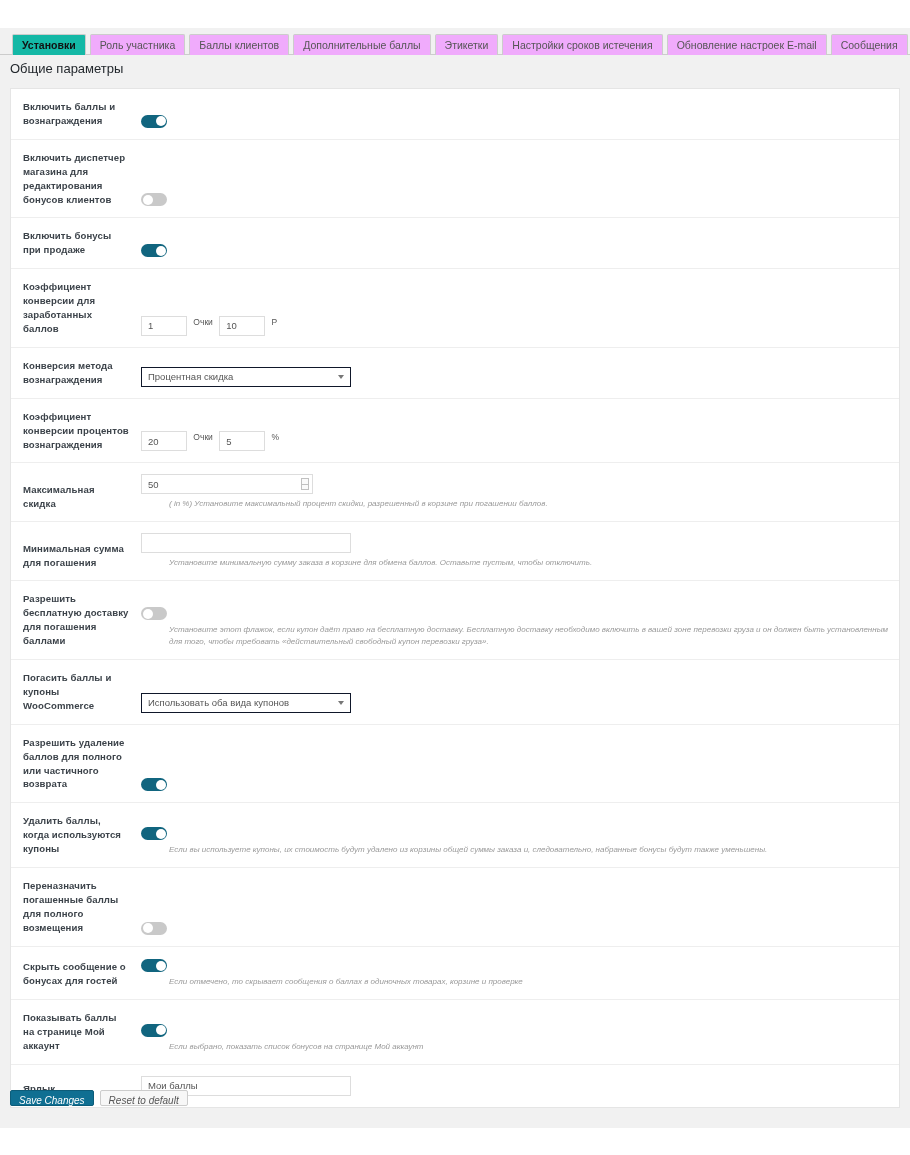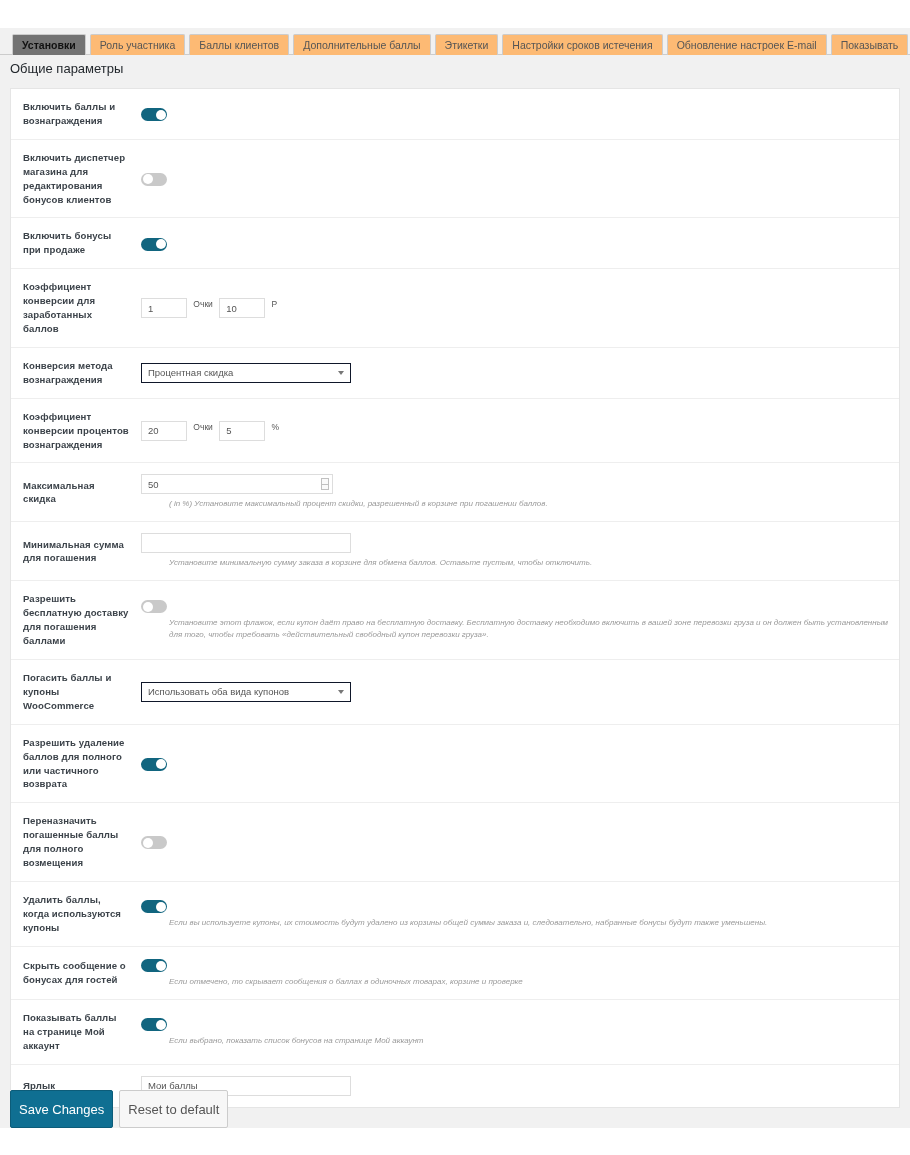--- a/index.html
+++ b/index.html
@@ -47,30 +47,30 @@
     align-items: flex-end;
   }
   .tab {
     display: block;
     height: 20px;
     line-height: 20px;
     padding: 0 9px;
     margin-right: 4px;
     font-size: 10.5px;
     color: #555;
-    background: #fdba74;
+    background: #f0abfc;
     border: 1px solid #ccc;
     border-bottom: none;
     border-radius: 2px 2px 0 0;
     white-space: nowrap;
     cursor: pointer;
     text-decoration: none;
   }
   .tab.active {
-    background: #737373;
+    background: #14b8a6;
     color: #111;
     font-weight: bold;
     border-color: #ccc;
     position: relative;
     z-index: 2;
   }
   
   .section-header {
     position: absolute;
     left: 0; top: 56px;
@@ -91,21 +91,21 @@
     position: absolute;
     left: 10px;
     top: 88px;
     width: 890px;
     background: #ffffff;
     border: 1px solid #e5e5e5;
     box-sizing: border-box;
   }
   .row {
     display: flex;
-    align-items: center;
+    align-items: flex-end;
     border-bottom: 1px solid #eeeeee;
     box-sizing: border-box;
     padding: 11px 0 11px 0;
     min-height: 28px;
     background: #fff;
   }
   .row:last-child { border-bottom: none; }
   .row .lbl {
     width: 118px;
     flex: 0 0 118px;
@@ -171,21 +171,21 @@
     color: #555;
     padding: 0 6px;
     line-height: 18px;
     vertical-align: middle;
     outline: none;
     border-radius: 0;
   }
   .txt::placeholder { color: #9a9a9a; }
   .txt.num { width: 46px; }
   .txt.wide { width: 210px; }
-  .txt.spin { width: 192px; padding-right: 16px; }
+  .txt.spin { width: 172px; padding-right: 16px; }
   .unit {
     display: inline-block;
     font-size: 8.5px;
     color: #555;
     vertical-align: middle;
     margin: 0 3px;
     position: relative;
     top: -3px;
   }
   .unit.sup { top: -4px; }
@@ -254,21 +254,21 @@
 
   
   .footer {
     position: absolute;
     left: 10px;
     top: 1090px;
     display: flex;
     gap: 6px;
     align-items: center;
   }
-  .footer .btn { height: 38px; line-height: 19px; font-size: 13px; }
+  .footer .btn { height: 16px; line-height: 19px; font-size: 10px; font-style: italic; }
   .bottom-white {
     position: absolute;
     left: 0;
     top: 1128px;
     width: 910px;
     height: 27px;
     background: #ffffff;
   }
 </style>
 </head>
@@ -280,21 +280,21 @@
 
   <div class="tabs-wrap">
     <div class="tabs">
       <a class="tab active">Установки</a>
       <a class="tab">Роль участника</a>
       <a class="tab">Баллы клиентов</a>
       <a class="tab">Дополнительные баллы</a>
       <a class="tab">Этикетки</a>
       <a class="tab">Настройки сроков истечения</a>
       <a class="tab">Обновление настроек E-mail</a>
-      <a class="tab">Показывать</a>
+      <a class="tab">Сообщения</a>
 
     </div>
   </div>
 
   <div class="section-header">
     <div class="title">Общие параметры</div>
   </div>
 
   <div class="settings-table">
 
@@ -392,31 +392,31 @@
 
 
     <div class="row">
       <div class="lbl">Разрешить удаление баллов для полного или частичного возврата</div>
       <div class="fld">
         <span class="toggle on"><span class="knob"></span></span>
       </div>
     </div>
 
     <div class="row">
+      <div class="lbl">Удалить баллы, когда используются купоны</div>
+      <div class="fld">
+        <span class="toggle on"><span class="knob"></span></span>
+        <span class="desc wide">Если вы используете купоны, их стоимость будут удалено из корзины общей суммы заказа и, следовательно, набранные бонусы будут также уменьшены.</span>
+      </div>
+    </div>
+
+    <div class="row">
       <div class="lbl">Переназначить погашенные баллы для полного возмещения</div>
       <div class="fld">
         <span class="toggle off"><span class="knob"></span></span>
-      </div>
-    </div>
-
-    <div class="row">
-      <div class="lbl">Удалить баллы, когда используются купоны</div>
-      <div class="fld">
-        <span class="toggle on"><span class="knob"></span></span>
-        <span class="desc wide">Если вы используете купоны, их стоимость будут удалено из корзины общей суммы заказа и, следовательно, набранные бонусы будут также уменьшены.</span>
       </div>
     </div>
 
     <div class="row">
       <div class="lbl">Скрыть сообщение о бонусах для гостей</div>
       <div class="fld">
         <span class="toggle on"><span class="knob"></span></span>
         <span class="desc wide">Если отмечено, то скрывает сообщения о баллах в одиночных товарах, корзине и проверке</span>
       </div>
     </div>

